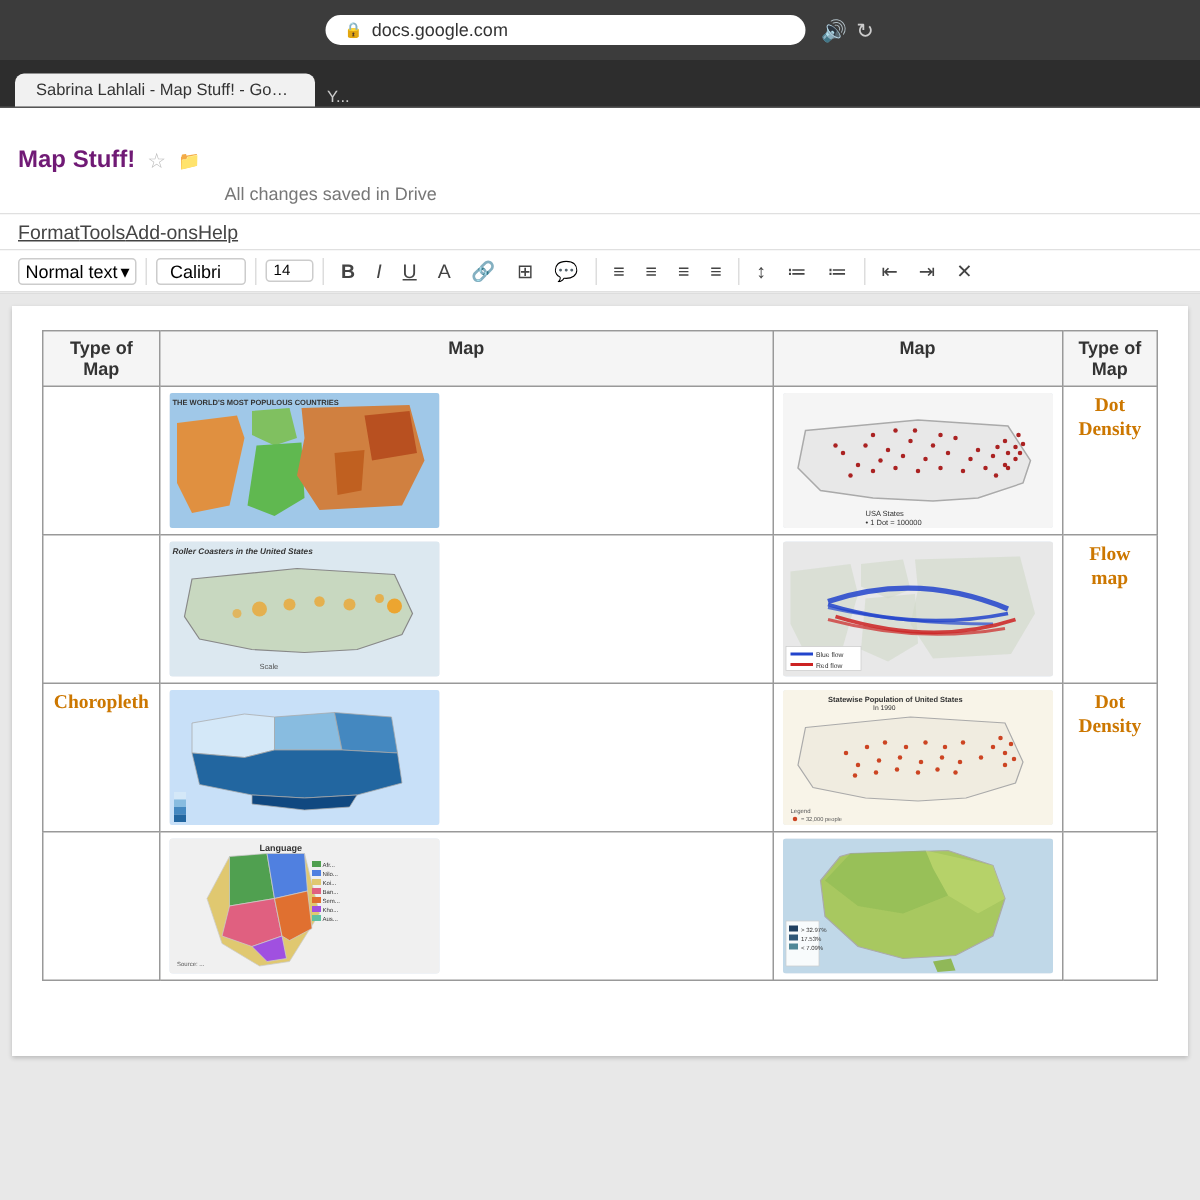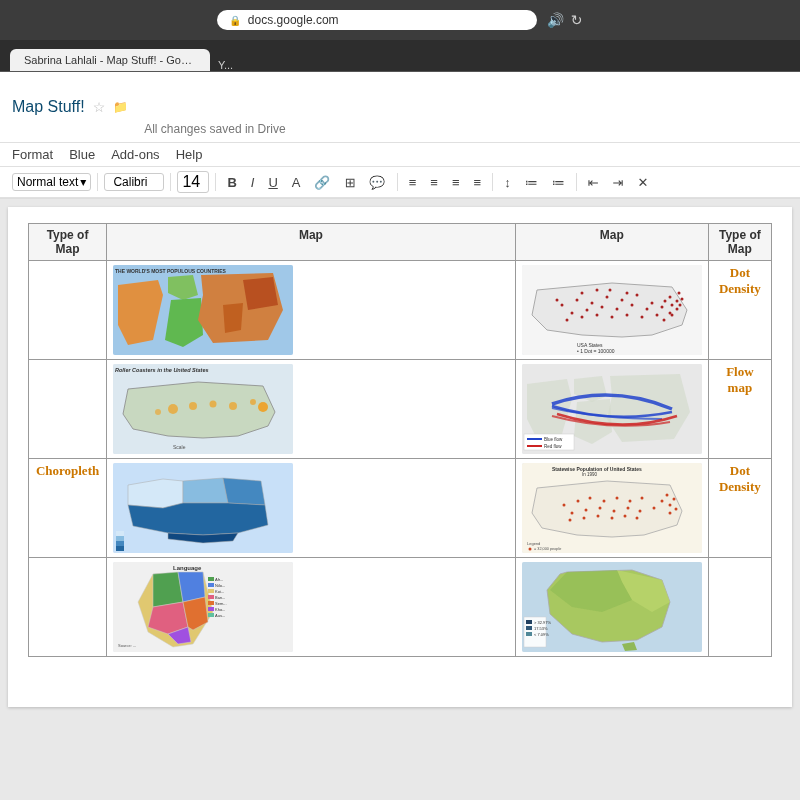--- a/index.html
+++ b/index.html
@@ -72,36 +72,36 @@
       background: #fff;
       padding: 6px 12px;
       display: flex;
       align-items: center;
       gap: 8px;
       border-bottom: 1px solid #e0e0e0;
     }
 
     .doc-title {
       font-size: 16px;
-      font-weight: normal;
-      color: #0c4a6e;
+      font-weight: bold;
+      color: #701a75;
     }
 
     .doc-star { color: #bbb; font-size: 14px; }
     .doc-folder { color: #bbb; font-size: 12px; }
 
     .menu-bar {
       background: #fff;
       padding: 2px 12px;
       display: flex;
       align-items: center;
-      gap: 16px;
       border-bottom: 1px solid #e0e0e0;
       font-size: 13px;
       color: #444;
+      text-decoration: underline;
     }
 
     .menu-item {
       cursor: pointer;
       padding: 2px 0;
     }
 
     .save-status {
       font-size: 12px;
       color: #777;
@@ -138,21 +138,21 @@
       font-size: 12px;
       background: #fff;
       min-width: 60px;
       cursor: pointer;
     }
 
     .size-select {
       border: 1px solid #ccc;
       border-radius: 3px;
       padding: 1px 4px;
-      font-size: 16px;
+      font-size: 10px;
       background: #fff;
       width: 32px;
       cursor: pointer;
     }
 
     .toolbar-sep {
       width: 1px;
       height: 18px;
       background: #ddd;
       margin: 0 2px;
@@ -272,21 +272,21 @@
 
   <div class="doc-title-bar">
     <span class="doc-title">Map Stuff!</span>
     <span class="doc-star">☆</span>
     <span class="doc-folder">📁</span>
     <span class="save-status">All changes saved in Drive</span>
   </div>
 
   <div class="menu-bar">
     <span class="menu-item">Format</span>
-    <span class="menu-item">Blue</span>
+    <span class="menu-item">Tools</span>
     <span class="menu-item">Add-ons</span>
     <span class="menu-item">Help</span>
   </div>
 
   <div class="toolbar">
     <div class="style-select">
       <span>Normal text</span>
       <span>▾</span>
     </div>
     <div class="toolbar-sep"></div>

